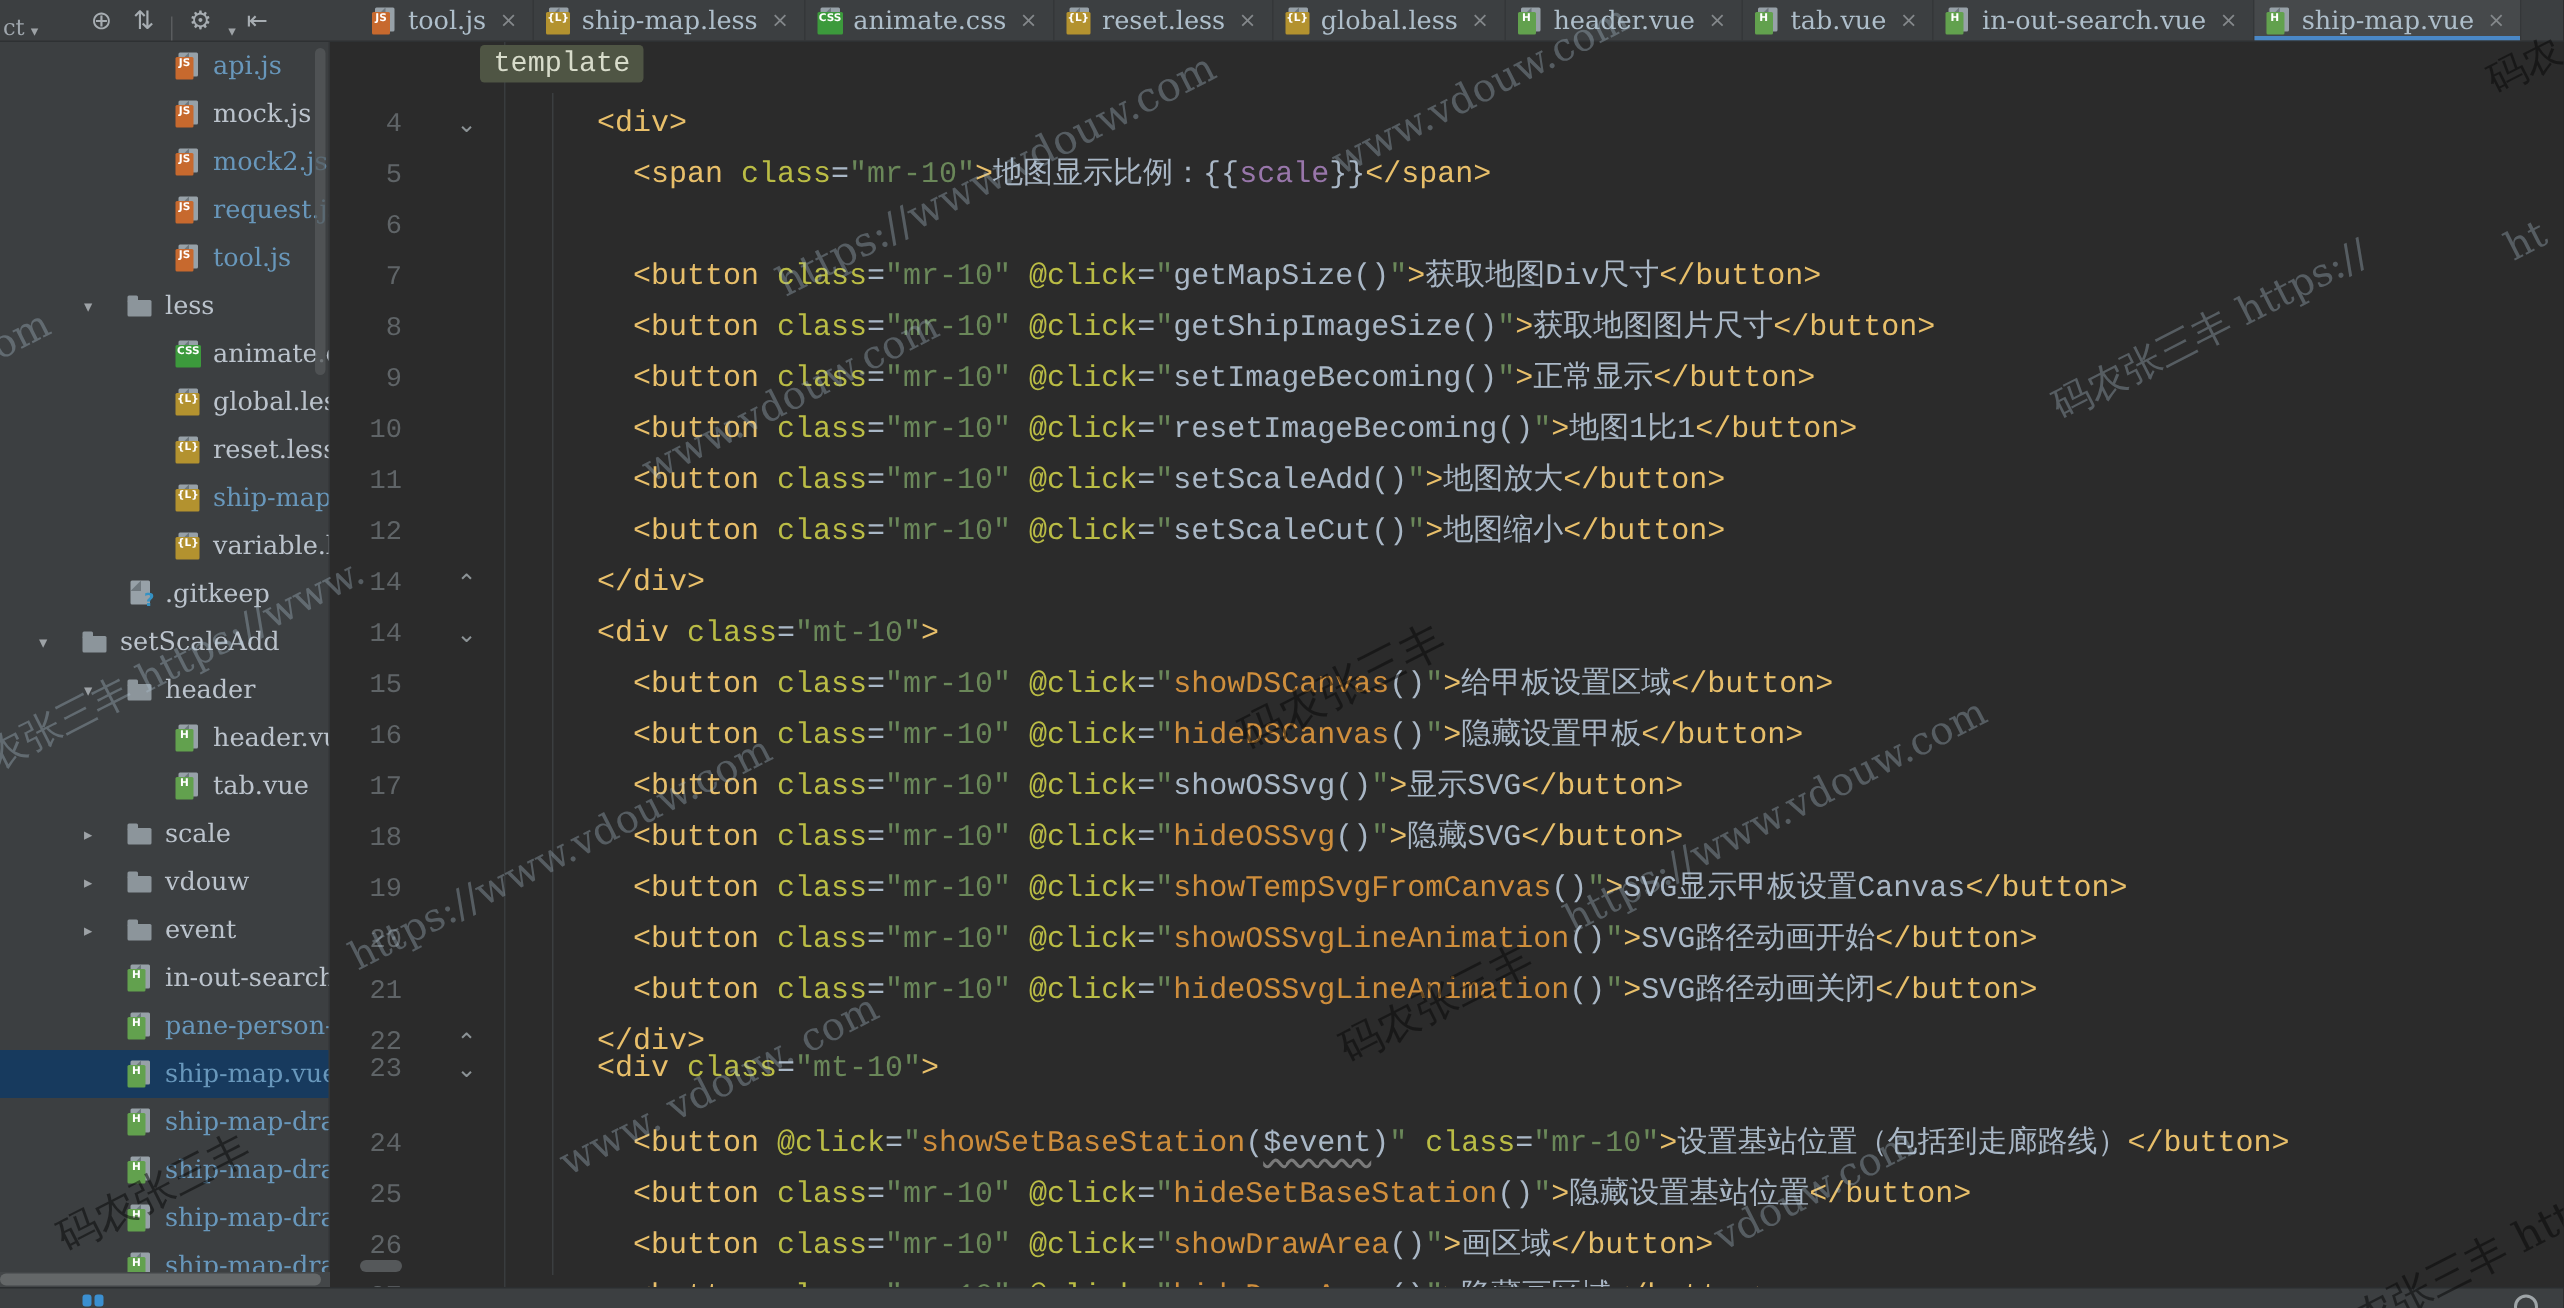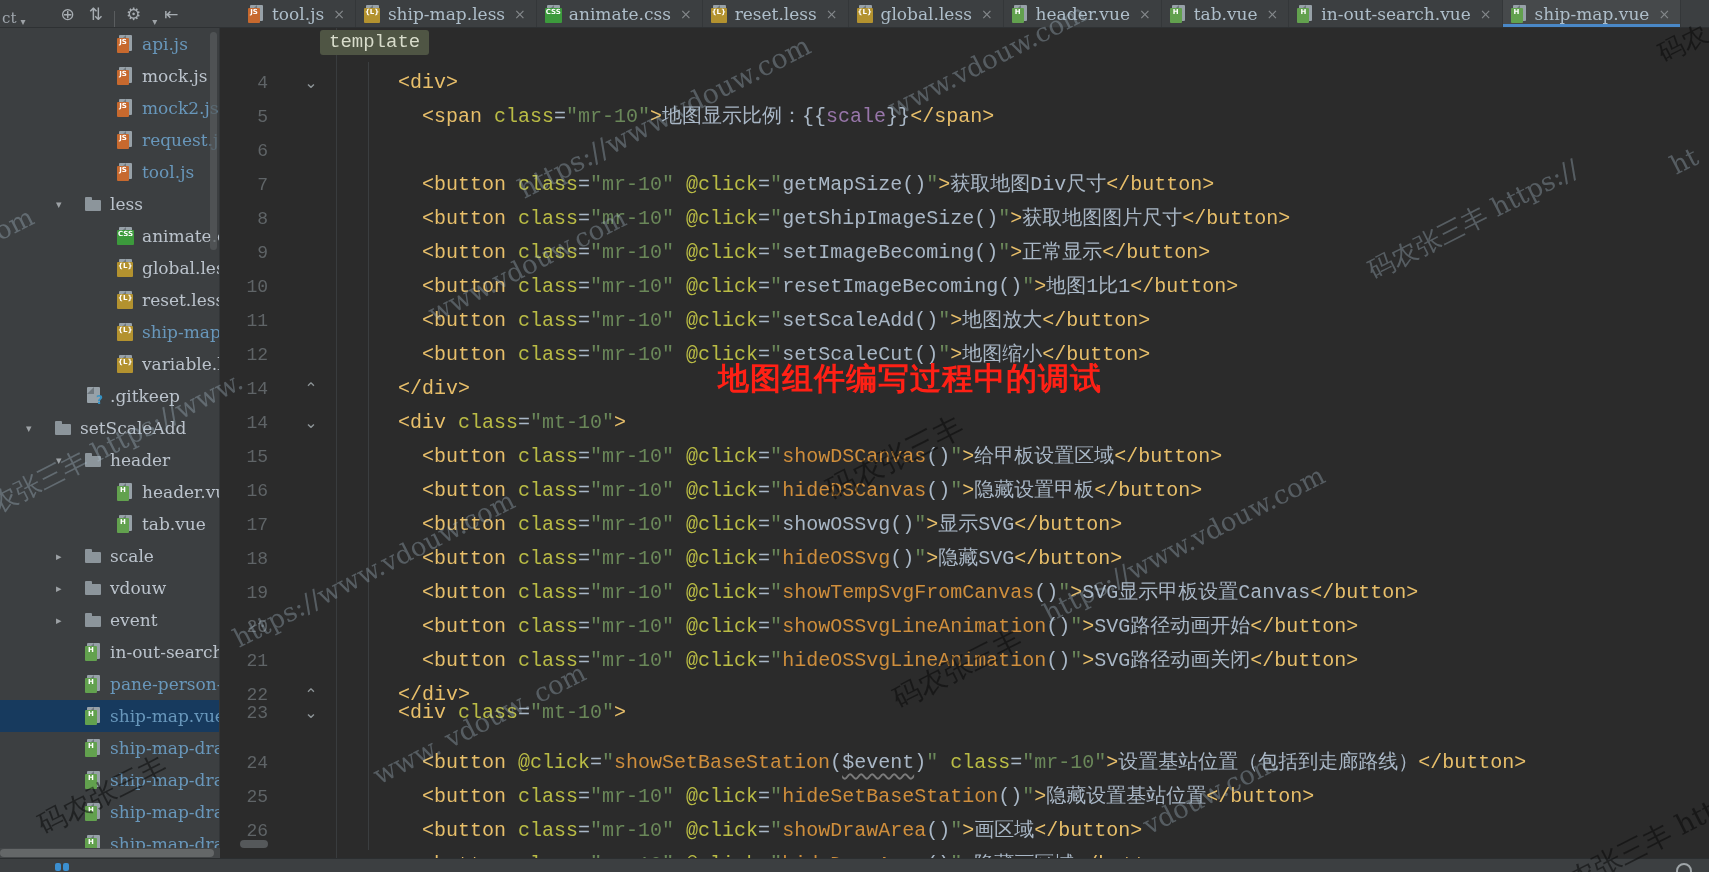--- a/index.html
+++ b/index.html
@@ -447,21 +447,20 @@
         <div class="line" style="top: 582px;"><span class="lnum">20</span><span class="codetxt" style="padding-left: 72px;"><span class="tg">&lt;button </span><span class="at">class</span><span class="tx">=</span><span class="st">"mr-10"</span><span class="tx"> </span><span class="at">@click</span><span class="tx">=</span><span class="st">"</span><span class="fn">showOSSvgLineAnimation</span><span class="tx">()</span><span class="st">"</span><span class="tg">&gt;</span><span class="tx">SVG路径动画开始</span><span class="tg">&lt;/button&gt;</span></span></div>
         <div class="line" style="top: 616px;"><span class="lnum">21</span><span class="codetxt" style="padding-left: 72px;"><span class="tg">&lt;button </span><span class="at">class</span><span class="tx">=</span><span class="st">"mr-10"</span><span class="tx"> </span><span class="at">@click</span><span class="tx">=</span><span class="st">"</span><span class="fn">hideOSSvgLineAnimation</span><span class="tx">()</span><span class="st">"</span><span class="tg">&gt;</span><span class="tx">SVG路径动画关闭</span><span class="tg">&lt;/button&gt;</span></span></div>
         <div class="line" style="top: 650px;"><span class="lnum">22</span><span class="foldic">⌃</span><span class="codetxt" style="padding-left: 48px;"><span class="tg">&lt;/div&gt;</span></span></div>
         <div class="line" style="top: 668px;"><span class="lnum">23</span><span class="foldic">⌄</span><span class="codetxt" style="padding-left: 48px;"><span class="tg">&lt;div </span><span class="at">class</span><span class="tx">=</span><span class="st">"mt-10"</span><span class="tg">&gt;</span></span></div>
         <div class="line" style="top: 718px;"><span class="lnum">24</span><span class="codetxt" style="padding-left: 72px;"><span class="tg">&lt;button </span><span class="at">@click</span><span class="tx">=</span><span class="st">"</span><span class="fn">showSetBaseStation</span><span class="tx">(</span><span class="ev">$event</span><span class="tx">)</span><span class="st">"</span><span class="tx"> </span><span class="at">class</span><span class="tx">=</span><span class="st">"mr-10"</span><span class="tg">&gt;</span><span class="tx">设置基站位置（包括到走廊路线）</span><span class="tg">&lt;/button&gt;</span></span></div>
         <div class="line" style="top: 752px;"><span class="lnum">25</span><span class="codetxt" style="padding-left: 72px;"><span class="tg">&lt;button </span><span class="at">class</span><span class="tx">=</span><span class="st">"mr-10"</span><span class="tx"> </span><span class="at">@click</span><span class="tx">=</span><span class="st">"</span><span class="fn">hideSetBaseStation</span><span class="tx">()</span><span class="st">"</span><span class="tg">&gt;</span><span class="tx">隐藏设置基站位置</span><span class="tg">&lt;/button&gt;</span></span></div>
         <div class="line" style="top: 786px;"><span class="lnum">26</span><span class="codetxt" style="padding-left: 72px;"><span class="tg">&lt;button </span><span class="at">class</span><span class="tx">=</span><span class="st">"mr-10"</span><span class="tx"> </span><span class="at">@click</span><span class="tx">=</span><span class="st">"</span><span class="fn">showDrawArea</span><span class="tx">()</span><span class="st">"</span><span class="tg">&gt;</span><span class="tx">画区域</span><span class="tg">&lt;/button&gt;</span></span></div>
         <div class="line" style="top: 820px;"><span class="lnum">27</span><span class="codetxt" style="padding-left: 72px;"><span class="tg">&lt;button </span><span class="at">class</span><span class="tx">=</span><span class="st">"mr-10"</span><span class="tx"> </span><span class="at">@click</span><span class="tx">=</span><span class="st">"</span><span class="fn">hideDrawArea</span><span class="tx">()</span><span class="st">"</span><span class="tg">&gt;</span><span class="tx">隐藏画区域</span><span class="tg">&lt;/button&gt;</span></span></div>
       </div>
     <div id="editor-hscroll"></div>
-    <div id="annotation" style="color: rgb(255, 32, 21);">地图组件编写过程中的调试</div>
   </div>
 
   <div id="statusbar">
     <span id="vcs-glyph">
         <i></i>
         <i></i>
       </span>
     <span id="magnifier"></span>
   </div>
 

